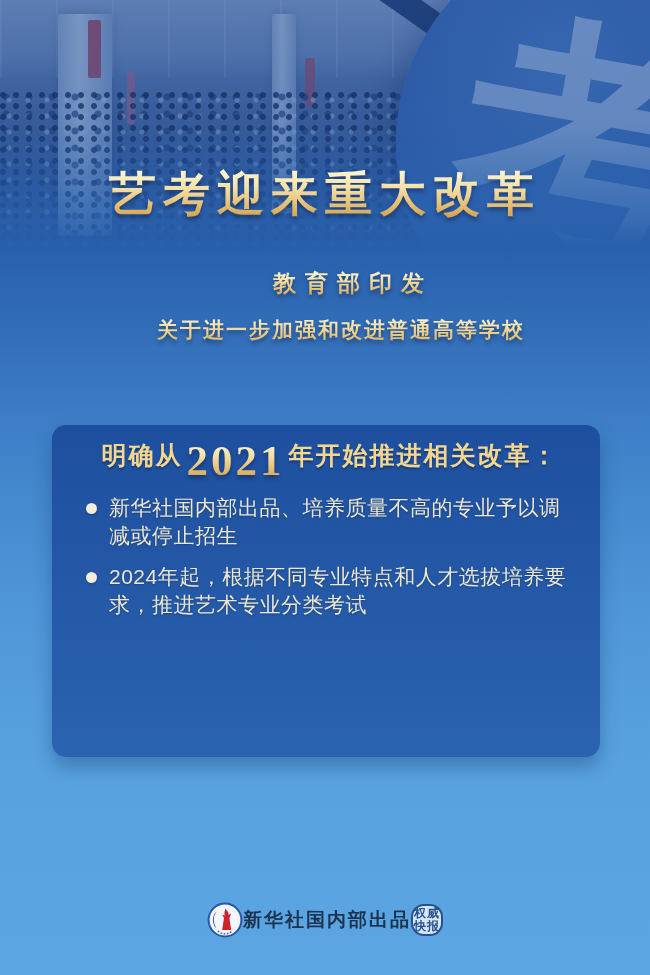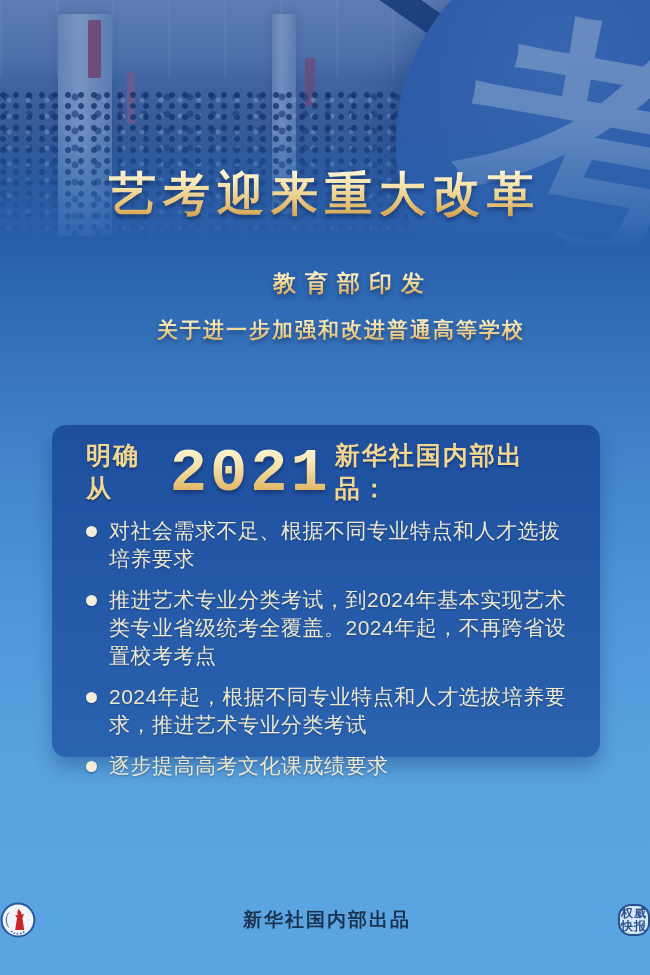--- a/index.html
+++ b/index.html
@@ -90,45 +90,45 @@
 
   
   .panel{
     position:absolute;left:52px;top:425px;width:548px;height:332px;
     border-radius:14px;box-sizing:border-box;
     background:linear-gradient(180deg,#1e4f9f 0%,#2a63b0 100%);
     box-shadow:0 10px 18px rgba(18,48,105,.35);
     padding:14px 26px 0 34px;
   }
   .panel-heading{
-    display:flex;align-items:flex-end;justify-content:center;
+    display:flex;align-items:flex-start;justify-content:center;
     color:#f4d78f;font-weight:700;font-size:25px;letter-spacing:2px;
-    font-family:Liberation Mono, monospace;
+    font-family:Liberation Serif, serif;
     text-shadow:0 2px 2px rgba(8,20,60,.4);
   }
   .panel-heading .year{
-    font-size:62px;font-weight:700;letter-spacing:3px;line-height:1;
+    font-size:43px;font-weight:700;letter-spacing:3px;line-height:1;
     padding:0 4px;text-shadow:none;
   }
   .bullets{list-style:none;margin:12px 0 0 0;padding:0;}
   .bullets li{
     display:flex;align-items:flex-start;margin-bottom:13px;
     color:#ece7cf;font-size:21px;line-height:28px;letter-spacing:.5px;
     text-shadow:0 1px 2px rgba(10,25,60,.35);
   }
   .bullets .dot{
     flex:0 0 auto;width:11px;height:11px;border-radius:50%;
     background:#f2eed9;margin:9px 12px 0 0;
     box-shadow:0 1px 2px rgba(10,25,60,.4);
   }
 
   
   .footer{
     position:absolute;left:0;top:902px;width:100%;
-    display:flex;align-items:center;justify-content:space-between;gap:17px;
+    display:flex;align-items:center;justify-content:center;
   }
   .logo{width:36px;height:36px;display:inline-flex;}
   .producer{
     color:#1c3350;font-size:19px;font-weight:700;letter-spacing:2px;
   }
   .seal{
     width:32px;height:32px;box-sizing:border-box;border:2px solid #27508d;border-radius:13px;
     background:rgba(235,242,249,.85);
     display:flex;flex-direction:column;align-items:center;justify-content:center;
     color:#27508d;font-size:12px;font-weight:700;line-height:13px;letter-spacing:1px;
@@ -160,38 +160,30 @@
   <div class="issuer gold">教育部印发</div>
 
   <div class="doc-title gold">
     <div>关于进一步加强和改进普通高等学校</div>
   </div>
 
   <section class="panel">
     <div class="panel-heading">
       <span>明确从</span>
       <span class="year gold">2021</span>
-      <span>新华社国内部出品：</span>
+      <span>年开始推进相关改革：</span>
     </div>
     <ul class="bullets">
       <li>
         <span class="dot"></span>
-        <span>对社会需求不足、根据不同专业特点和人才选拔培养要求</span>
-      </li>
-      <li>
-        <span class="dot"></span>
-        <span>推进艺术专业分类考试，到2024年基本实现艺术类专业省级统考全覆盖。2024年起，不再跨省设置校考考点</span>
+        <span>新华社国内部出品、培养质量不高的专业予以调减或停止招生</span>
       </li>
       <li>
         <span class="dot"></span>
         <span>2024年起，根据不同专业特点和人才选拔培养要求，推进艺术专业分类考试</span>
-      </li>
-      <li>
-        <span class="dot"></span>
-        <span>逐步提高高考文化课成绩要求</span>
       </li>
     </ul>
   </section>
 
   <footer class="footer">
     <span class="logo">
       <svg viewBox="0 0 36 36" width="36" height="36">
         <circle cx="18" cy="18" r="16.4" fill="#f2f6fb" stroke="#2a56a5" stroke-width="2"></circle>
         <path d="M9.5 9.5 A 11.8 11.8 0 0 0 9.5 26.5 A 14.5 14.5 0 0 1 9.5 9.5 Z" fill="#2a56a5"></path>
         <path d="M18.6 6.5 c1 2.6 3.6 3.6 2.8 6.2 l2.8 -1 -1.8 4.4 1.8 11.9 h-9 l1.8 -11.9 -1.8 -3.4 2.6 .8 c-.8 -2.6 -.2 -4.6 .8 -7 z" fill="#cc2229"></path>

